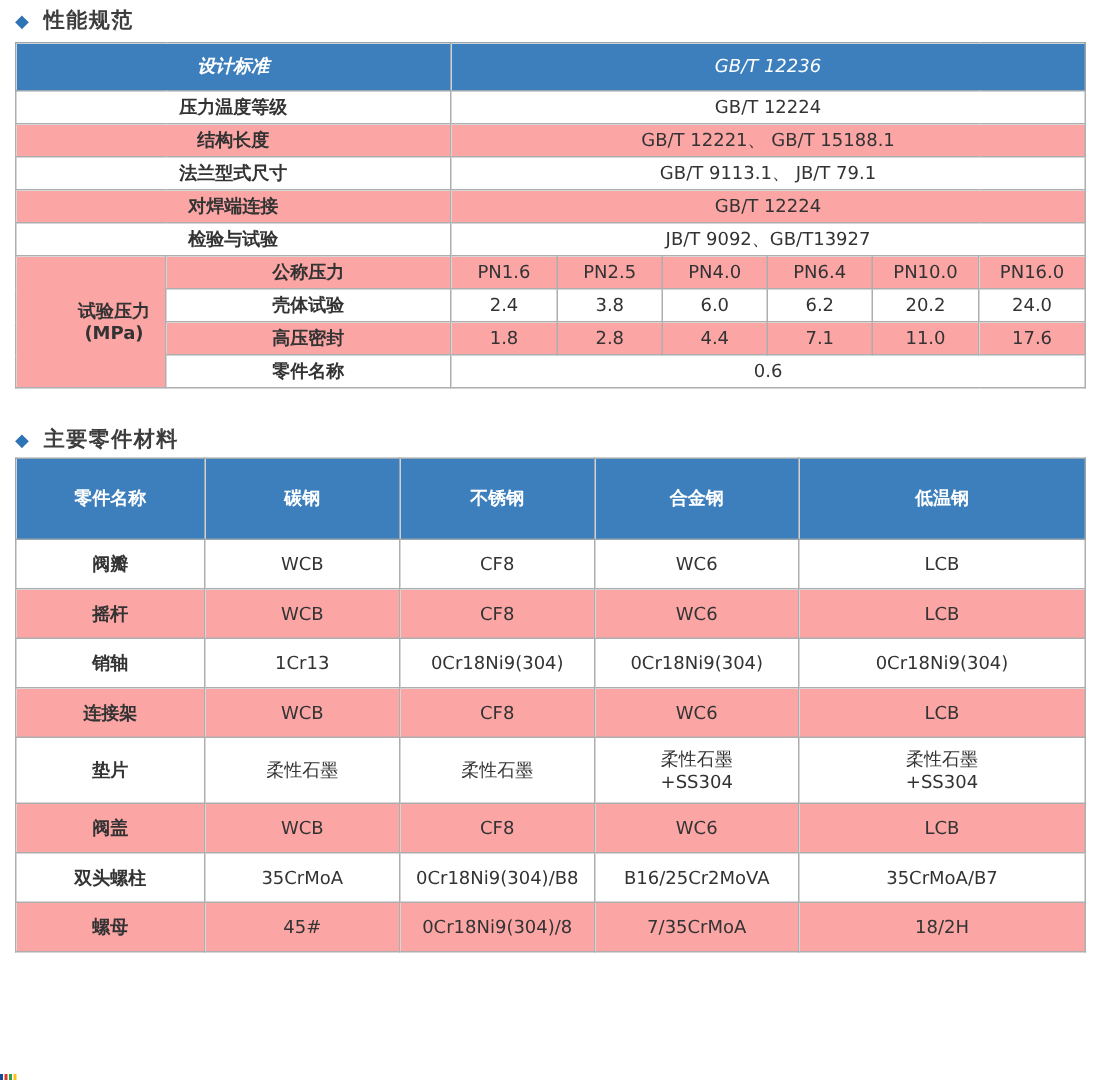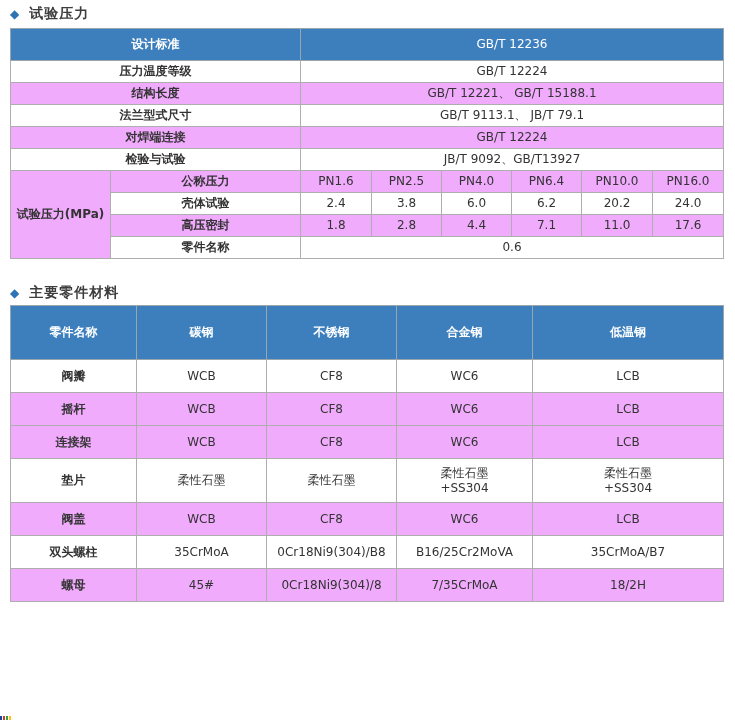--- a/index.html
+++ b/index.html
@@ -15,46 +15,46 @@
 
   table { border-collapse:collapse; table-layout:fixed; position:absolute; left:10px;
           width:713px; background:#ffffff; }
   #spec-table { top:28px; }
   #materials-table { top:305px;border-radius:26px; }
 
   td { border:1px solid #aeaeae; text-align:center; vertical-align:middle;
        font-size:12px; color:#333333; padding:1px 4px; white-space:pre-line;
        overflow:hidden; line-height:1.25; }
   .lbl { font-weight:600; }
-  tr.alt > td { background:#f0abfc;margin-top:44px; }
-  td.grp { background:#ededed; }
+  tr.alt > td { background:#fca5a5;margin-top:44px; }
+  td.grp { background:#ededed;padding-left:35px; }
   tr.head > td { background:#3c7fbc; color:#ffffff; border-color:#9aa6ae; }
 
-  tr.h32 { height:32px; }
+  tr.h32 { height:32px;font-style:italic; }
   tr.h22 { height:22px; }
   tr.h54 { height:54px; }
   tr.h33 { height:33px; }
   tr.h44 { height:44px;padding-left:44px; }
 
   .mini-logo { position:absolute; left:0; top:716px; width:14px; height:5px;
                display:flex; gap:1px; }
   .mini-logo span { width:2px; height:4px; display:block; }
   .mini-logo .c1 { background:#16489c; }
   .mini-logo .c2 { background:#d23b27; }
   .mini-logo .c3 { background:#2fa14c; }
   .mini-logo .c4 { background:#ffc20e; }
 </style>
 </head>
 <body>
 
 <div class="page">
 
   <div class="sec-title" id="title-spec">
     <span class="diamond">◆</span>
-    <span>试验压力</span>
+    <span>性能规范</span>
   </div>
 
   <table id="spec-table">
     <colgroup>
       <col style="width:100px">
         <col style="width:190px">
       <col style="width:71px">
         <col style="width:70px">
         <col style="width:70px">
       <col style="width:70px">
@@ -149,20 +149,27 @@
       <td>WC6</td>
       <td>LCB</td>
     </tr>
     <tr class="h33 alt">
       <td class="lbl">摇杆</td>
       <td>WCB</td>
       <td>CF8</td>
       <td>WC6</td>
       <td>LCB</td>
     </tr>
+    <tr class="h33">
+      <td class="lbl">销轴</td>
+      <td>1Cr13</td>
+      <td>0Cr18Ni9(304)</td>
+      <td>0Cr18Ni9(304)</td>
+      <td>0Cr18Ni9(304)</td>
+    </tr>
     <tr class="h33 alt">
       <td class="lbl">连接架</td>
       <td>WCB</td>
       <td>CF8</td>
       <td>WC6</td>
       <td>LCB</td>
     </tr>
     <tr class="h44">
       <td class="lbl">垫片</td>
       <td>柔性石墨</td>

